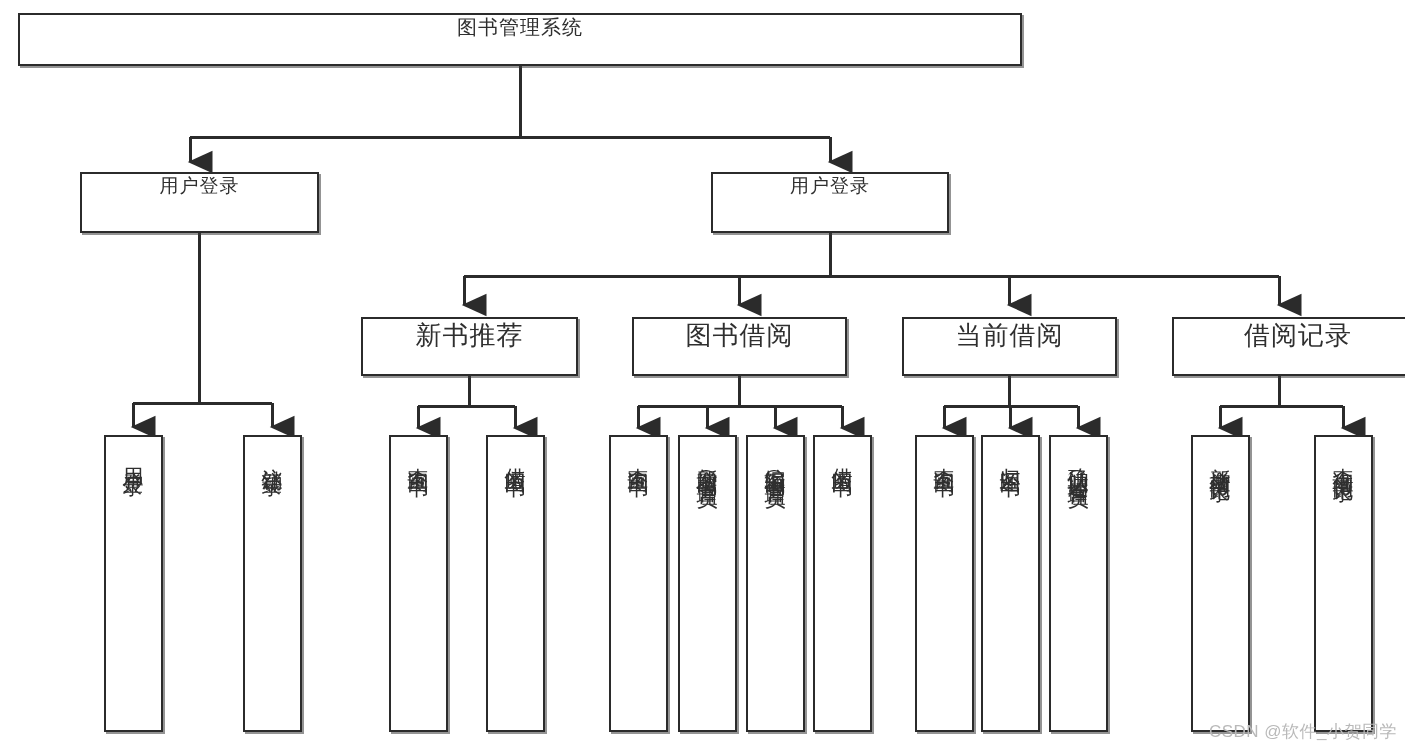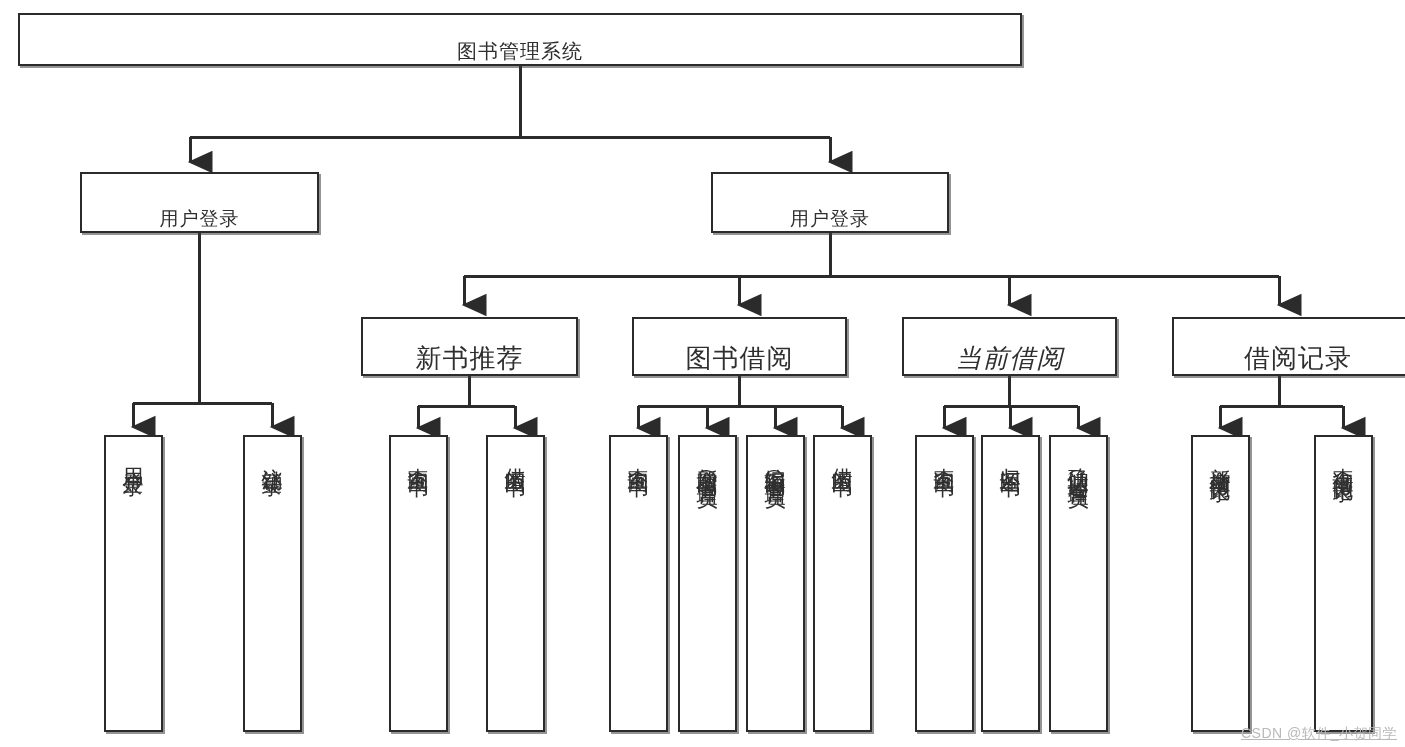--- a/index.html
+++ b/index.html
@@ -14,21 +14,21 @@
   #canvas{position:absolute;left:0;top:0;width:1405px;height:747px;}
   svg.edges{position:absolute;left:0;top:0;width:1405px;height:747px;pointer-events:none;}
 
   .node{
     position:absolute;
     box-sizing:border-box;
     background:#ffffff;
     border:2px solid #2b2b2b;
     box-shadow:2px 2px 0 0 rgba(60,60,60,.55);
     display:flex;
-    align-items:flex-end;
+    align-items:flex-start;
     justify-content:center;
   }
   .node .label{
     color:#2f2f2f;
     font-size:19px;
     line-height:1.25;
     letter-spacing:1px;
     white-space:nowrap;
     user-select:none;
   }
@@ -43,26 +43,25 @@
     text-orientation:upright;
     font-size:21px;
     letter-spacing:3px;
     line-height:1;
     white-space:nowrap;
   }
 
   #watermark{
     position:absolute;
     right:8px;bottom:4px;
-    font-size:14px;
+    font-size:17px;
     color:#b9b9b9;
     letter-spacing:.5px;
     user-select:none;
     white-space:nowrap;
-    text-decoration:underline;
   }
 </style>
 </head>
 <body>
 
 <div id="canvas">
 
   <svg class="edges" viewBox="0 0 1405 747" xmlns="http://www.w3.org/2000/svg">
     <defs>
       <marker id="arrow" viewBox="0 0 12 12" refX="6" refY="10" markerWidth="9" markerHeight="11" orient="auto-start-reverse">
@@ -124,21 +123,21 @@
   <div class="node lvl2" style="left:711px;top:172px;width:238px;height:61px;">
     <span class="label">用户登录</span>
   </div>
 
   <div class="node lvl3" style="left:361px;top:317px;width:217px;height:59px;">
     <span class="label">新书推荐</span>
   </div>
   <div class="node lvl3" style="left:632px;top:317px;width:215px;height:59px;">
     <span class="label">图书借阅</span>
   </div>
-  <div class="node lvl3" style="left:902px;top:317px;width:215px;height:59px;font-style:italic;">
+  <div class="node lvl3" style="left:902px;top:317px;width:215px;height:59px;">
     <span class="label">当前借阅</span>
   </div>
   <div class="node lvl3" style="left:1172px;top:317px;width:252px;height:59px;">
     <span class="label">借阅记录</span>
   </div>
 
   <div class="node leaf" style="left:104px;top:435px;width:59px;height:297px;">
     <span class="label">用户登录</span>
   </div>
   <div class="node leaf" style="left:243px;top:435px;width:59px;height:297px;">

